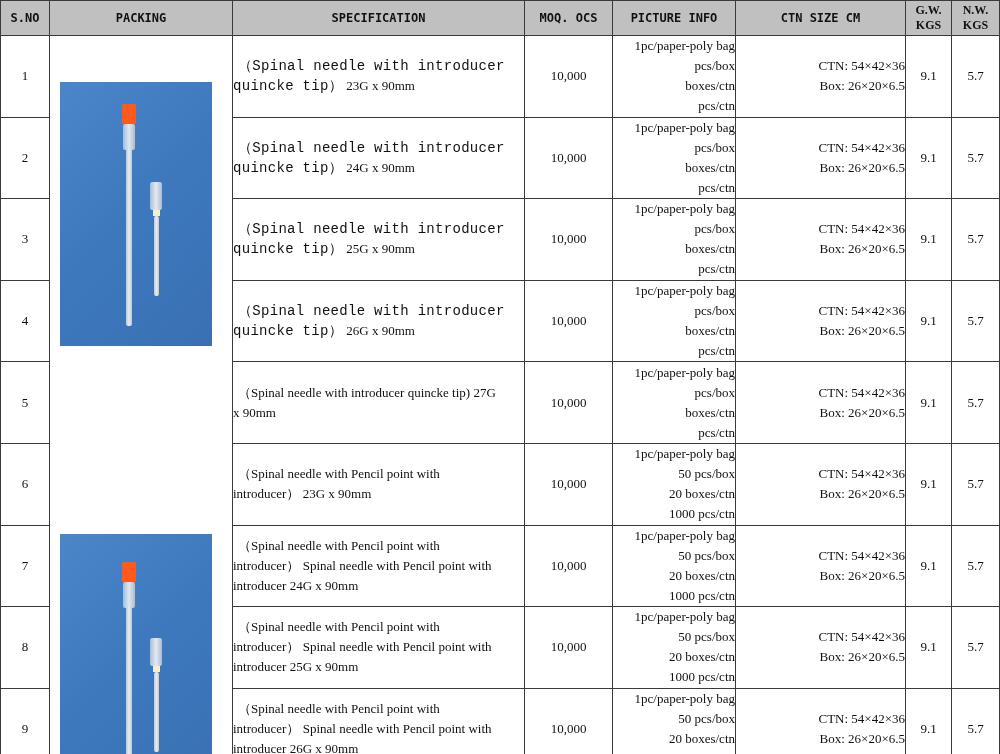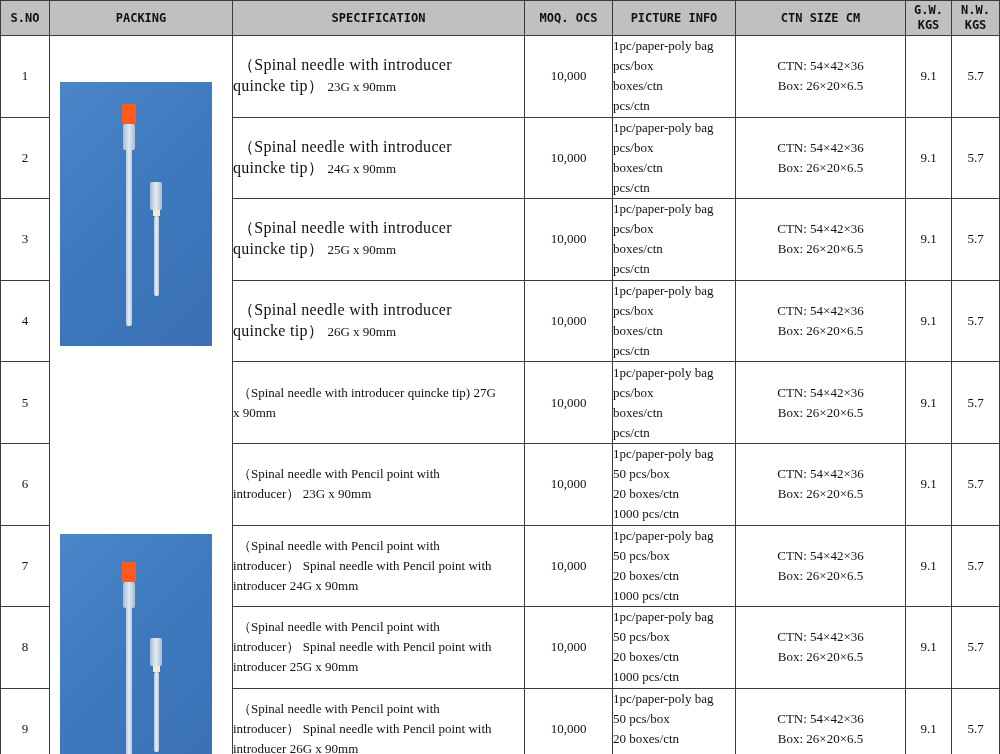--- a/index.html
+++ b/index.html
@@ -2,36 +2,36 @@
 <html><head>
 <meta charset="utf-8">
 <style>
   html, body { margin:0; padding:0; background:#ffffff; }
   body { width:1000px; height:754px; overflow:hidden; position:relative; font-family:"Liberation Serif", serif; color:#111; }
   table.sheet { border-collapse:collapse; table-layout:fixed; position:absolute; left:0; top:0; width:999px; }
   table.sheet th, table.sheet td { border:1px solid #3a3a3a; padding:0; overflow:hidden; }
   table.sheet th { background:#c0c0c0; height:34px; font-family:"DejaVu Sans Mono", monospace; font-weight:bold; font-size:12px; letter-spacing:0px; text-align:center; vertical-align:middle; line-height:15px; }
   table.sheet td { height:80.6px; vertical-align:middle; font-size:13px; line-height:20px; }
   td.sno, td.moq, td.gw, td.nw { text-align:center; }
-  td.pack { text-align:left; line-height:20.3px; font-size:13px;margin-top:37px; }
+  td.pack { text-align:right; line-height:20.3px; font-size:13px;margin-top:37px; }
   td.spec { text-align:left; padding-left:2px; }
-  td.spec .mono { font-family:Liberation Serif, serif; font-size:16px; letter-spacing:0.3px; }
+  td.spec .mono { font-family:Liberation Mono, monospace; font-size:14px; letter-spacing:0.3px; }
   td.spec .indent { padding-left:5px; }
-  td.ctn { text-align:center; padding-left:3px; line-height:20px; }
+  td.ctn { text-align:right; padding-left:3px; line-height:20px; }
   td.pic { border-top:none; border-bottom:none; position:relative; vertical-align:top; }
   .photo { position:absolute; left:10px; width:152px; background:linear-gradient(135deg,#4a86c8 0%,#3d78bd 50%,#3a70b3 100%); overflow:hidden; }
   .photo1 { top:46px; height:264px; }
   .photo2 { top:498px; height:256px; }
   .needle-long { position:absolute; width:6px; background:linear-gradient(90deg,#b8c8dc,#e6ecf2,#b8c8dc); border-radius:2px; }
   .needle-short { position:absolute; width:5px; background:linear-gradient(90deg,#b8c8dc,#e6ecf2,#b8c8dc); border-radius:2px; }
   .cap { position:absolute; width:14px; height:20px; background:#ff5a1e; border-radius:1px; }
   .hub { position:absolute; width:12px; height:26px; background:linear-gradient(90deg,#a8bcd4,#dfe7f1,#a8bcd4); border-radius:2px; }
   .hub-small { position:absolute; width:12px; height:28px; background:linear-gradient(90deg,#a8bcd4,#e4ebf3,#a8bcd4); border-radius:2px; }
   .stylet-tip { position:absolute; width:7px; height:6px; background:#f4efc8; }
-  .hdr-kgs { display:block; }
+  .hdr-kgs { display:block;font-family:Liberation Serif, serif; }
 </style>
 </head>
 <body>
 
 <table class="sheet">
   <colgroup>
     <col style="width:49px">
       <col style="width:183px">
       <col style="width:292px">
       <col style="width:88px">

